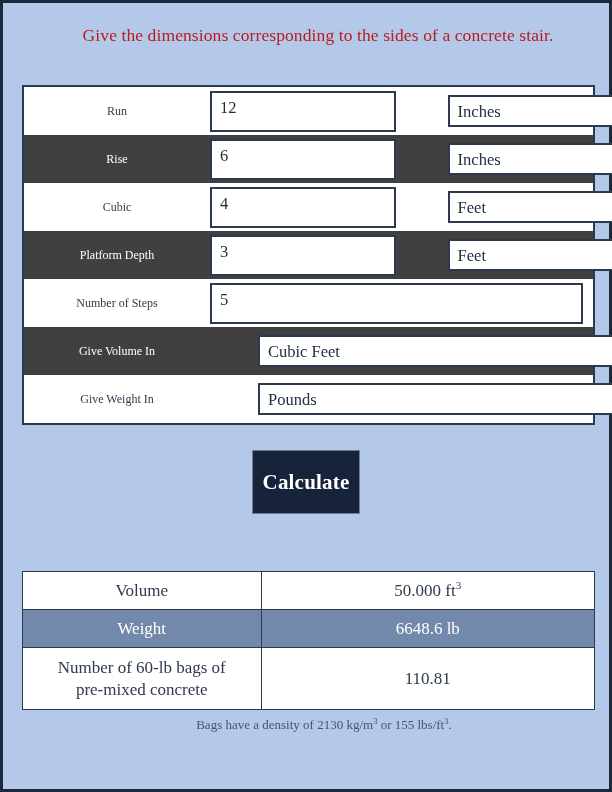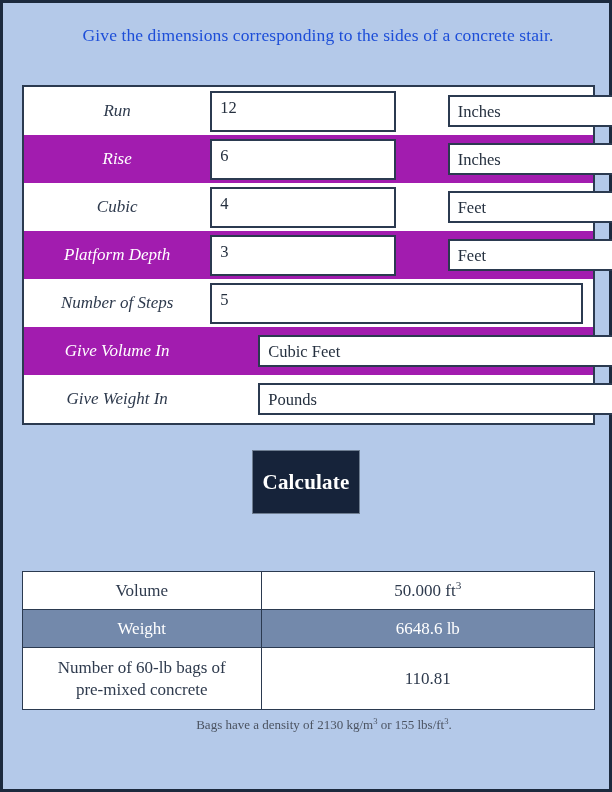--- a/index.html
+++ b/index.html
@@ -27,51 +27,50 @@
   }
 
   
   .prompt {
     position: absolute;
     left: 0;
     right: 0;
     top: 22px;
     text-align: center;
     font-size: 17.5px;
-    color: #1d4ed8;
+    color: #b91c1c;
     letter-spacing: 0.1px;
     padding-left: 24px;
   }
 
   
   .form-table {
     position: absolute;
     left: 19px;
     top: 82px;
     width: 573px;
     border: 2px solid #2b3a50;
     border-collapse: collapse;
     box-sizing: border-box;
     background: #ffffff;
   }
   .form-table tr.odd  { background: #ffffff; }
-  .form-table tr.even { background: #a21caf; }
+  .form-table tr.even { background: #404040; }
 
   .form-table td {
     padding: 0;
     vertical-align: middle;
     border: none;
   }
   .cell-label {
     width: 190px;
     text-align: center;
-    font-size: 17px;
+    font-size: 12px;
     height: 48px;
     color: #2e3a4d;
-    font-style: italic;
   }
   tr.even .cell-label { color: #ffffff; }
 
   .cell-input  { width: 190px; padding: 0 2px 0 0 !important; }
   .cell-select { width: 185px; padding: 0 10px 0 2px !important; }
   .cell-input-wide { padding: 0 10px 0 0 !important; }
 
   .txtbox {
     box-sizing: border-box;
     width: 100%;

